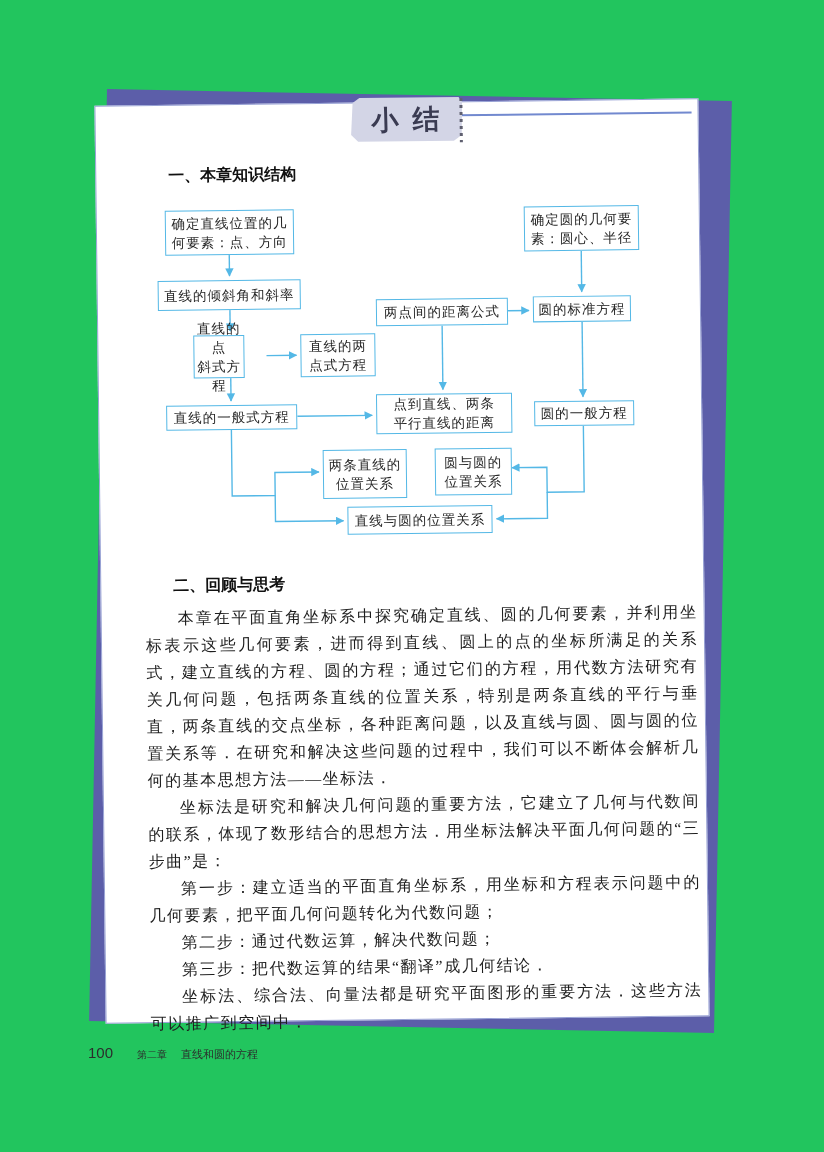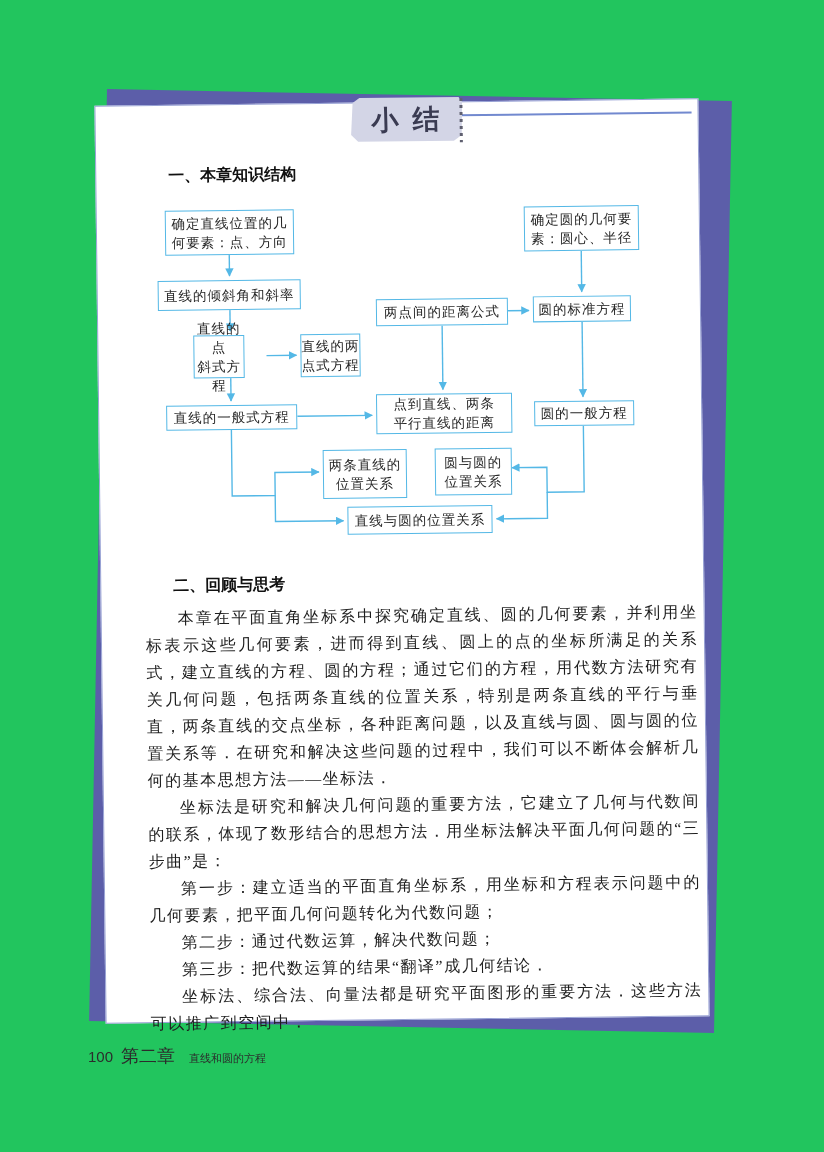--- a/index.html
+++ b/index.html
@@ -43,22 +43,22 @@
         font-size:13.5px;line-height:19px;letter-spacing:1px;color:#262626;white-space:pre-line;}
 
   
   .review{position:absolute;left:44px;top:470px;width:552px;}
   .h2{margin:0 0 8px 28px;}
   .review p{margin:0;font-size:16px;line-height:27px;letter-spacing:1.5px;
             text-align:justify;text-indent:2em;}
 
   .footer{position:absolute;left:88px;top:1044px;display:flex;align-items:baseline;
           font-family:"Liberation Sans","DejaVu Sans",sans-serif;color:#2c2c2c;}
-  .footer .pnum{font-size:15px;margin-right:8px;}
-  .footer .chap{font-size:18px;margin-right:14px;}
+  .footer .pnum{font-size:15px;margin-right:24px;}
+  .footer .chap{font-size:10px;margin-right:14px;}
   .footer .ctitle{font-size:11px;}
 </style>
 </head>
 <body>
 
 <div class="scene">
 
   <div class="shadow-page"></div>
 
   <div class="page">
@@ -95,21 +95,21 @@
 
     <div class="fbox" style="left:68px;top:105px;width:129px;height:45px">确定直线位置的几
 何要素：点、方向</div>
     <div class="fbox" style="left:60px;top:175px;width:143px;height:30px">直线的倾斜角和斜率</div>
     <div class="fbox" style="left:427px;top:105px;width:115px;height:45px">确定圆的几何要
 素：圆心、半径</div>
     <div class="fbox" style="left:278px;top:196px;width:132px;height:27px">两点间的距离公式</div>
     <div class="fbox" style="left:435px;top:195px;width:98px;height:26px">圆的标准方程</div>
     <div class="fbox" style="left:95px;top:230px;width:51px;height:43px">直线的点
 斜式方程</div>
-    <div class="fbox" style="left:202px;top:230px;width:60px;height:43px">直线的两
+    <div class="fbox" style="left:202px;top:230px;width:75px;height:43px">直线的两
 点式方程</div>
     <div class="fbox" style="left:67px;top:300px;width:131px;height:25px">直线的一般式方程</div>
     <div class="fbox" style="left:277px;top:291px;width:136px;height:40px">点到直线、两条
 平行直线的距离</div>
     <div class="fbox" style="left:435px;top:300px;width:100px;height:25px">圆的一般方程</div>
     <div class="fbox" style="left:223px;top:346px;width:84px;height:49px">两条直线的
 位置关系</div>
     <div class="fbox" style="left:335px;top:346px;width:77px;height:47px">圆与圆的
 位置关系</div>
     <div class="fbox" style="left:247px;top:403px;width:145px;height:28px">直线与圆的位置关系</div>

